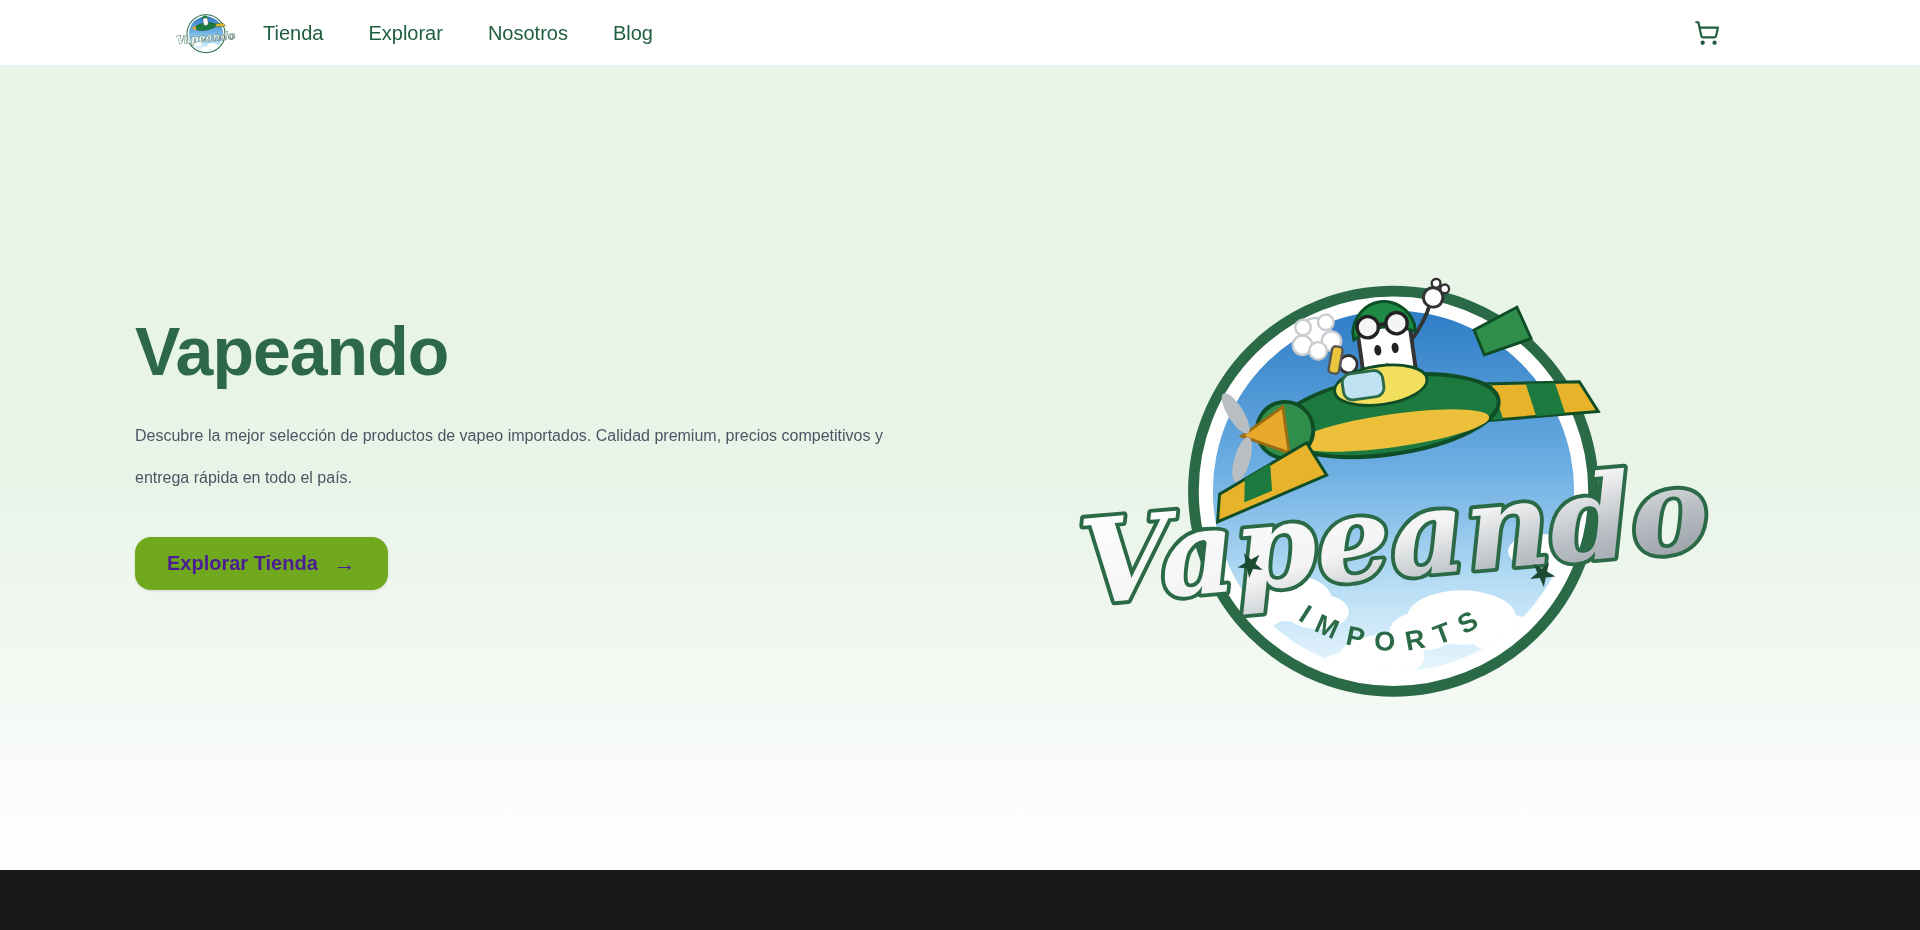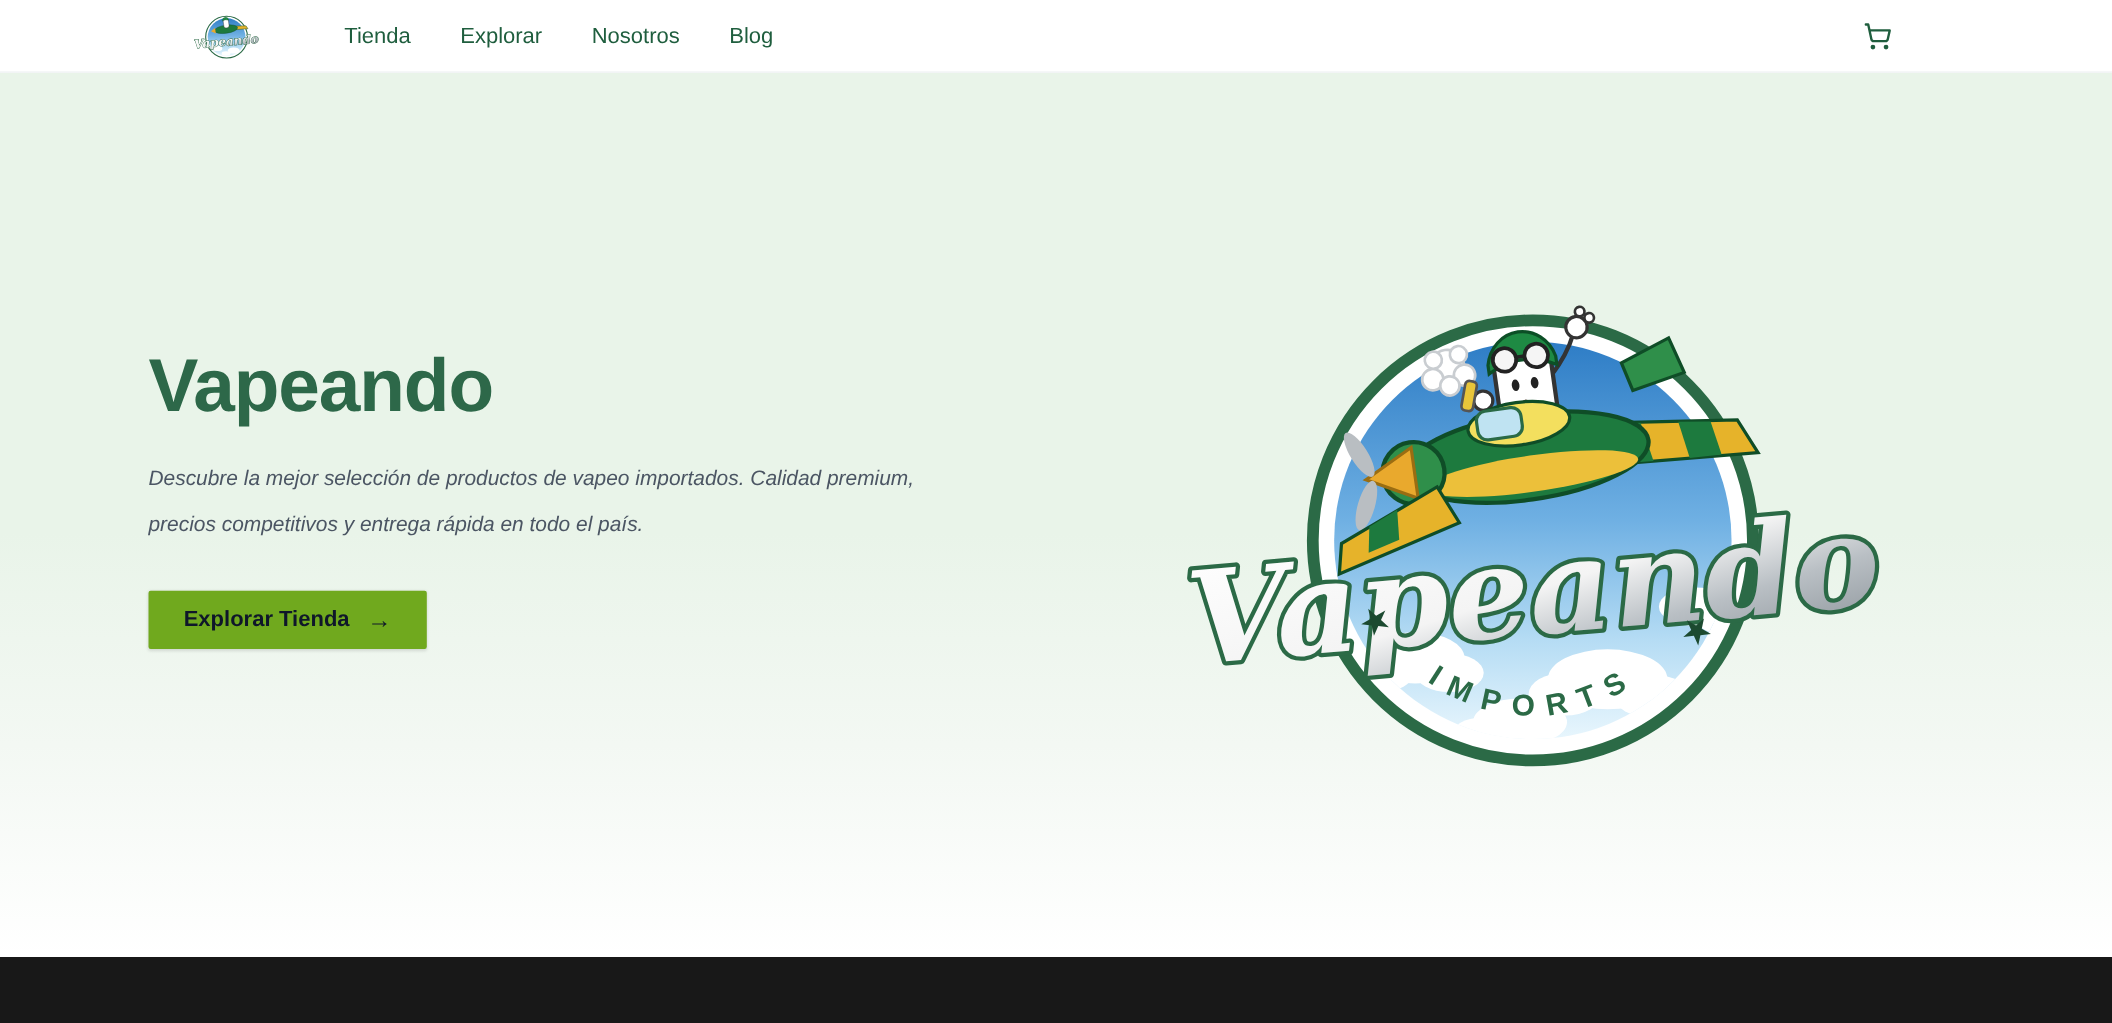--- a/index.html
+++ b/index.html
@@ -17,51 +17,51 @@
     display: flex; align-items: center;
     position: relative; z-index: 3;
   }
   .nav-inner {
     width: 100%;
     padding: 0 196px 0 182px;
     display: flex; align-items: center; justify-content: space-between;
   }
   .nav-left { display: flex; align-items: center; }
   .logo-small { width: 48px; height: 48px; display: block; cursor: pointer; }
-  nav.main-nav { display: flex; gap: 45px; margin-left: 83px; }
+  nav.main-nav { display: flex; gap: 45px; margin-left: 33px; }
   nav.main-nav a {
     color: #1f5e3e; font-size: 20px; font-weight: 500;
     text-decoration: none; cursor: pointer; line-height: 66px; display: block;
   }
   .cart-btn {
     background: none; border: none; padding: 4px; cursor: pointer;
     display: flex; align-items: center; justify-content: center;
   }
 
   
   main.hero {
     position: relative; height: 804px;
     background: linear-gradient(180deg, #e9f4e9 0%, #e9f4e9 52%, #f3f8f3 76%, #ffffff 100%);
   }
   .hero-copy { position: absolute; left: 135px; top: 250px; width: 780px; }
   .hero-title {
     margin: 0; font-size: 68px; font-weight: 800;
     color: #2d6849; letter-spacing: -1px; line-height: 1.05;
   }
   .hero-desc {
-    margin: 28px 0 0; font-size: 19px; line-height: 42px;
-    color: #4b5563; max-width: 752px; font-style: italic;
+    margin: 28px 0 0; font-size: 16px; line-height: 42px;
+    color: #4b5563; max-width: 752px;
   }
   .cta-btn {
     margin-top: 38px;
     display: inline-flex; align-items: center; gap: 16px;
-    background: #70a91e; color: #0f172a;
+    background: #70a91e; color: #4c1d95;
     font-family: "Liberation Sans", sans-serif;
     font-size: 20px; font-weight: 700;
-    border: none; border-radius: 2px;
+    border: none; border-radius: 16px;
     height: 53px; padding: 0 32px;
     cursor: pointer;
     box-shadow: 0 1px 3px rgba(0,0,0,0.12);
   }
   .cta-arrow { font-size: 22px; font-weight: 400; line-height: 1; }
 
   .hero-art { position: absolute; left: 1141px; top: 165px; width: 505px; height: 505px; }
   .hero-art svg, .logo-small svg { overflow: visible; display: block; }
 
   

